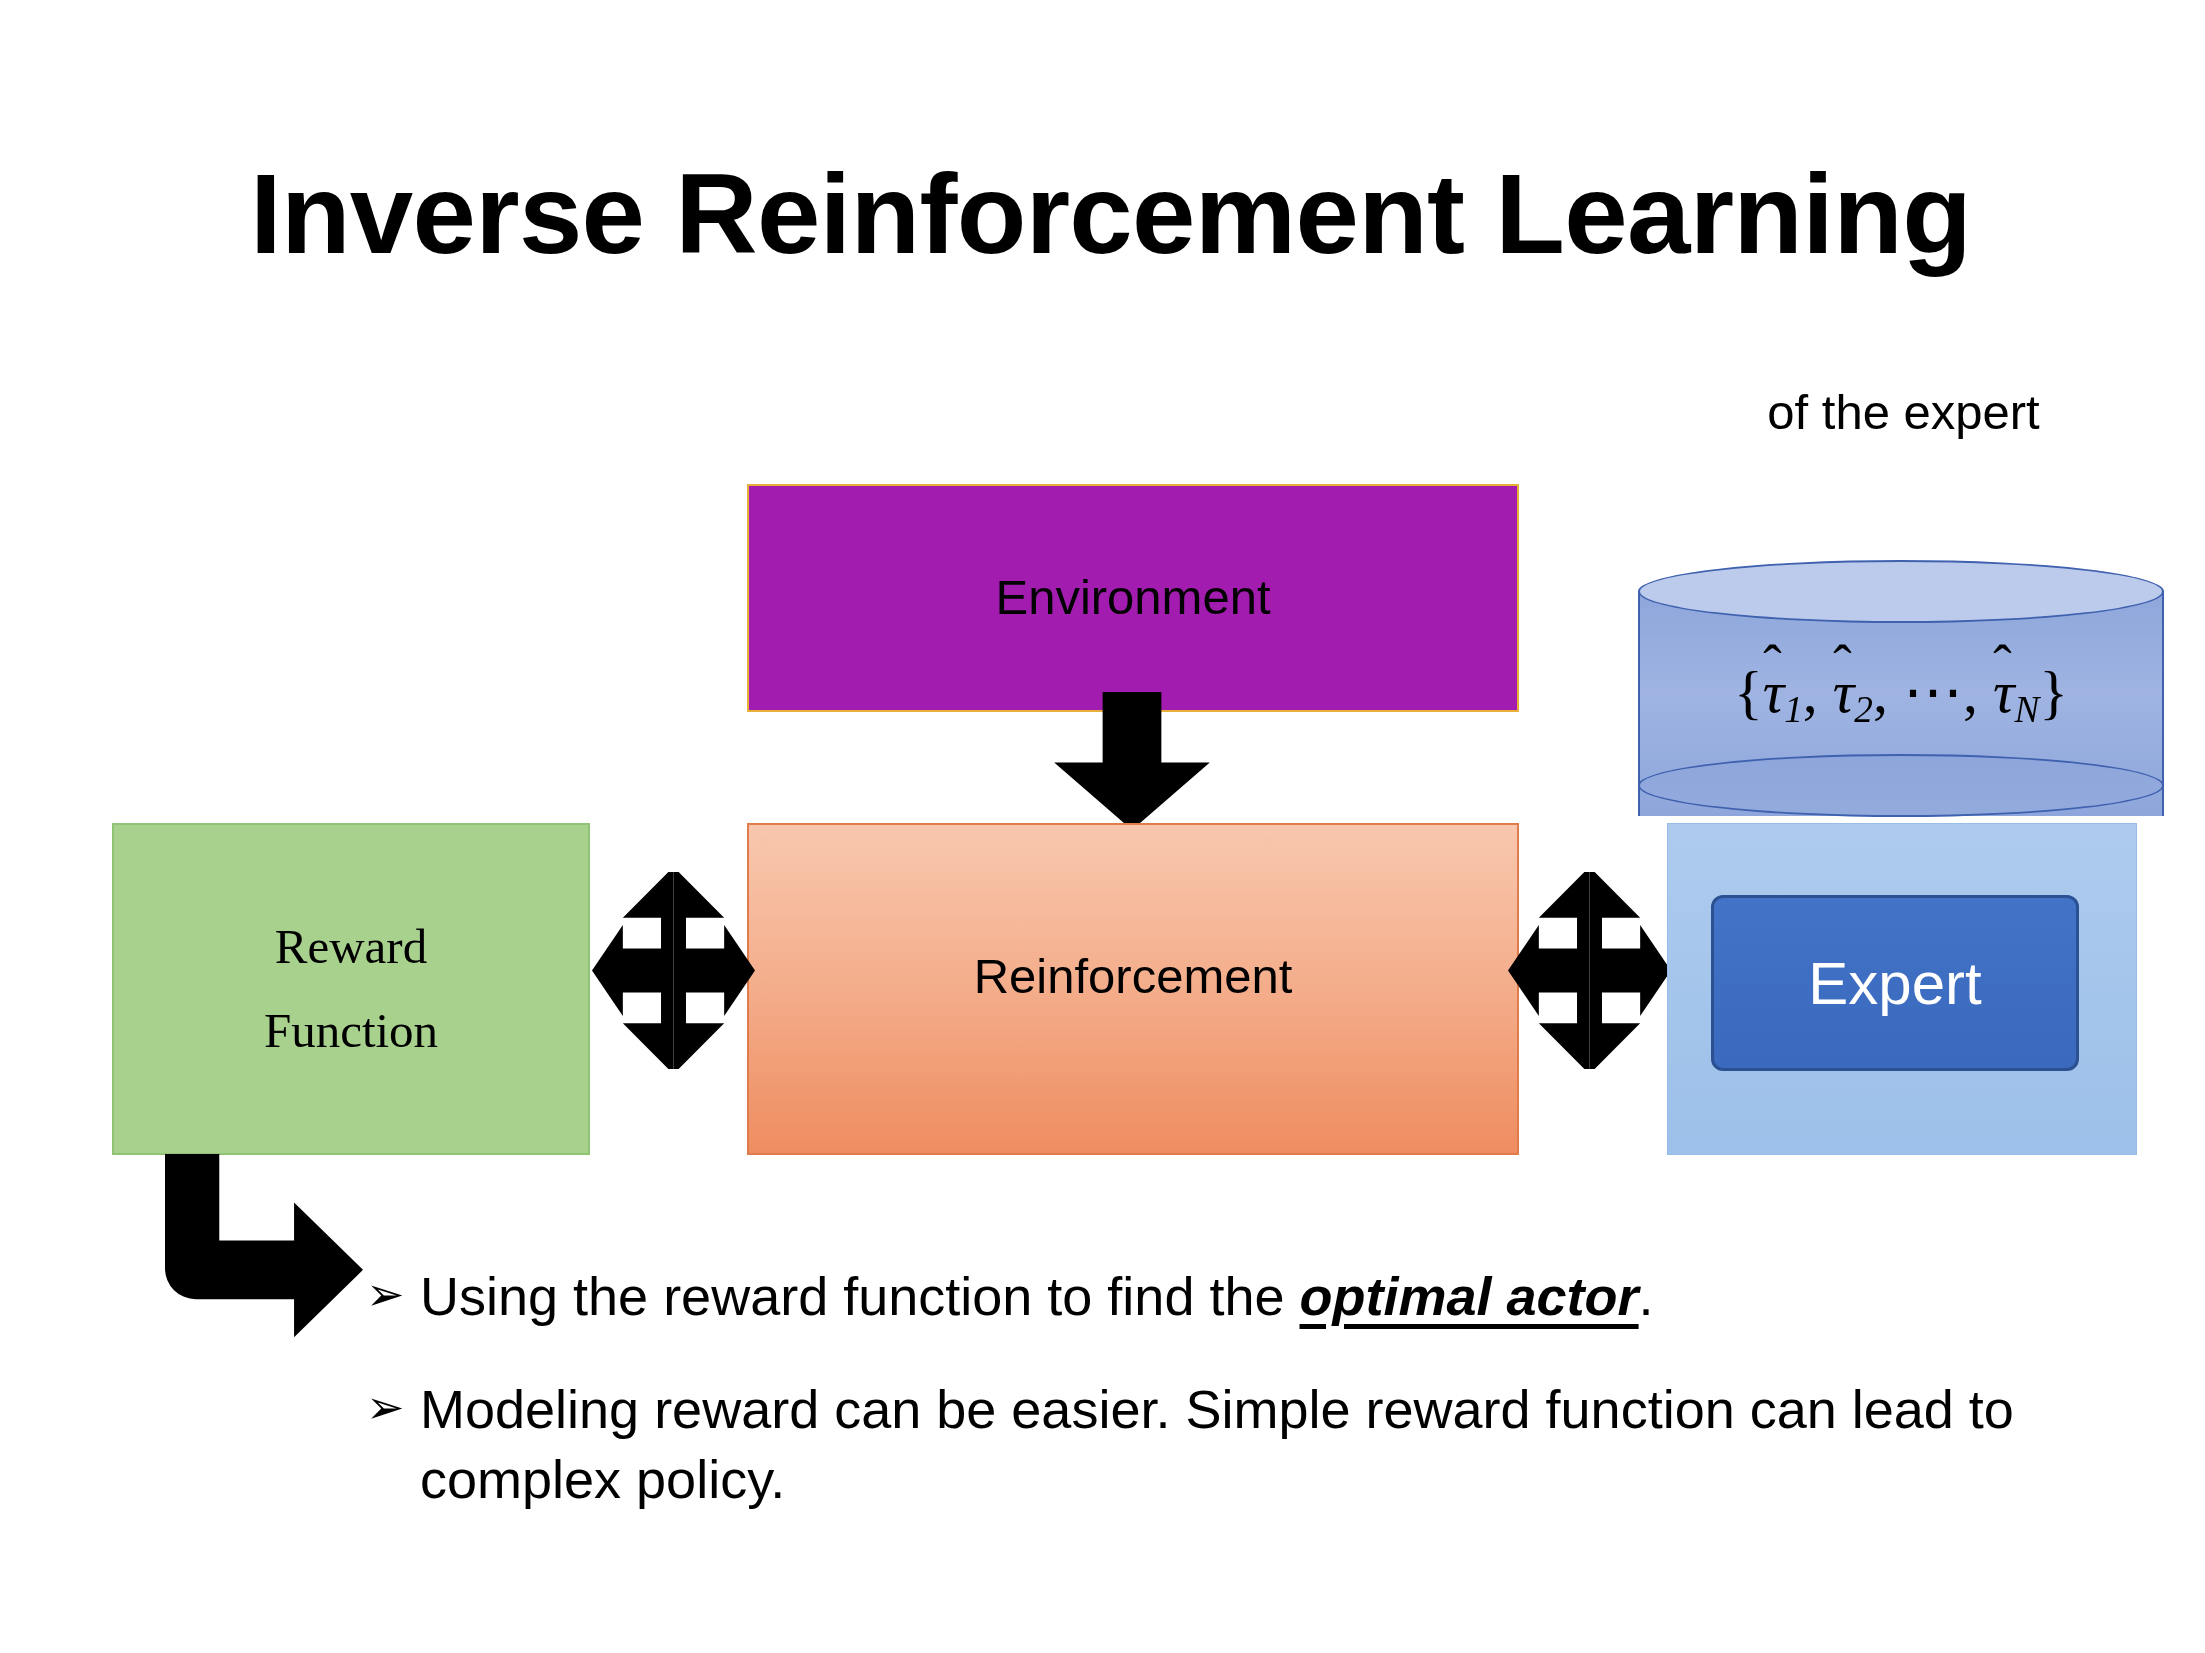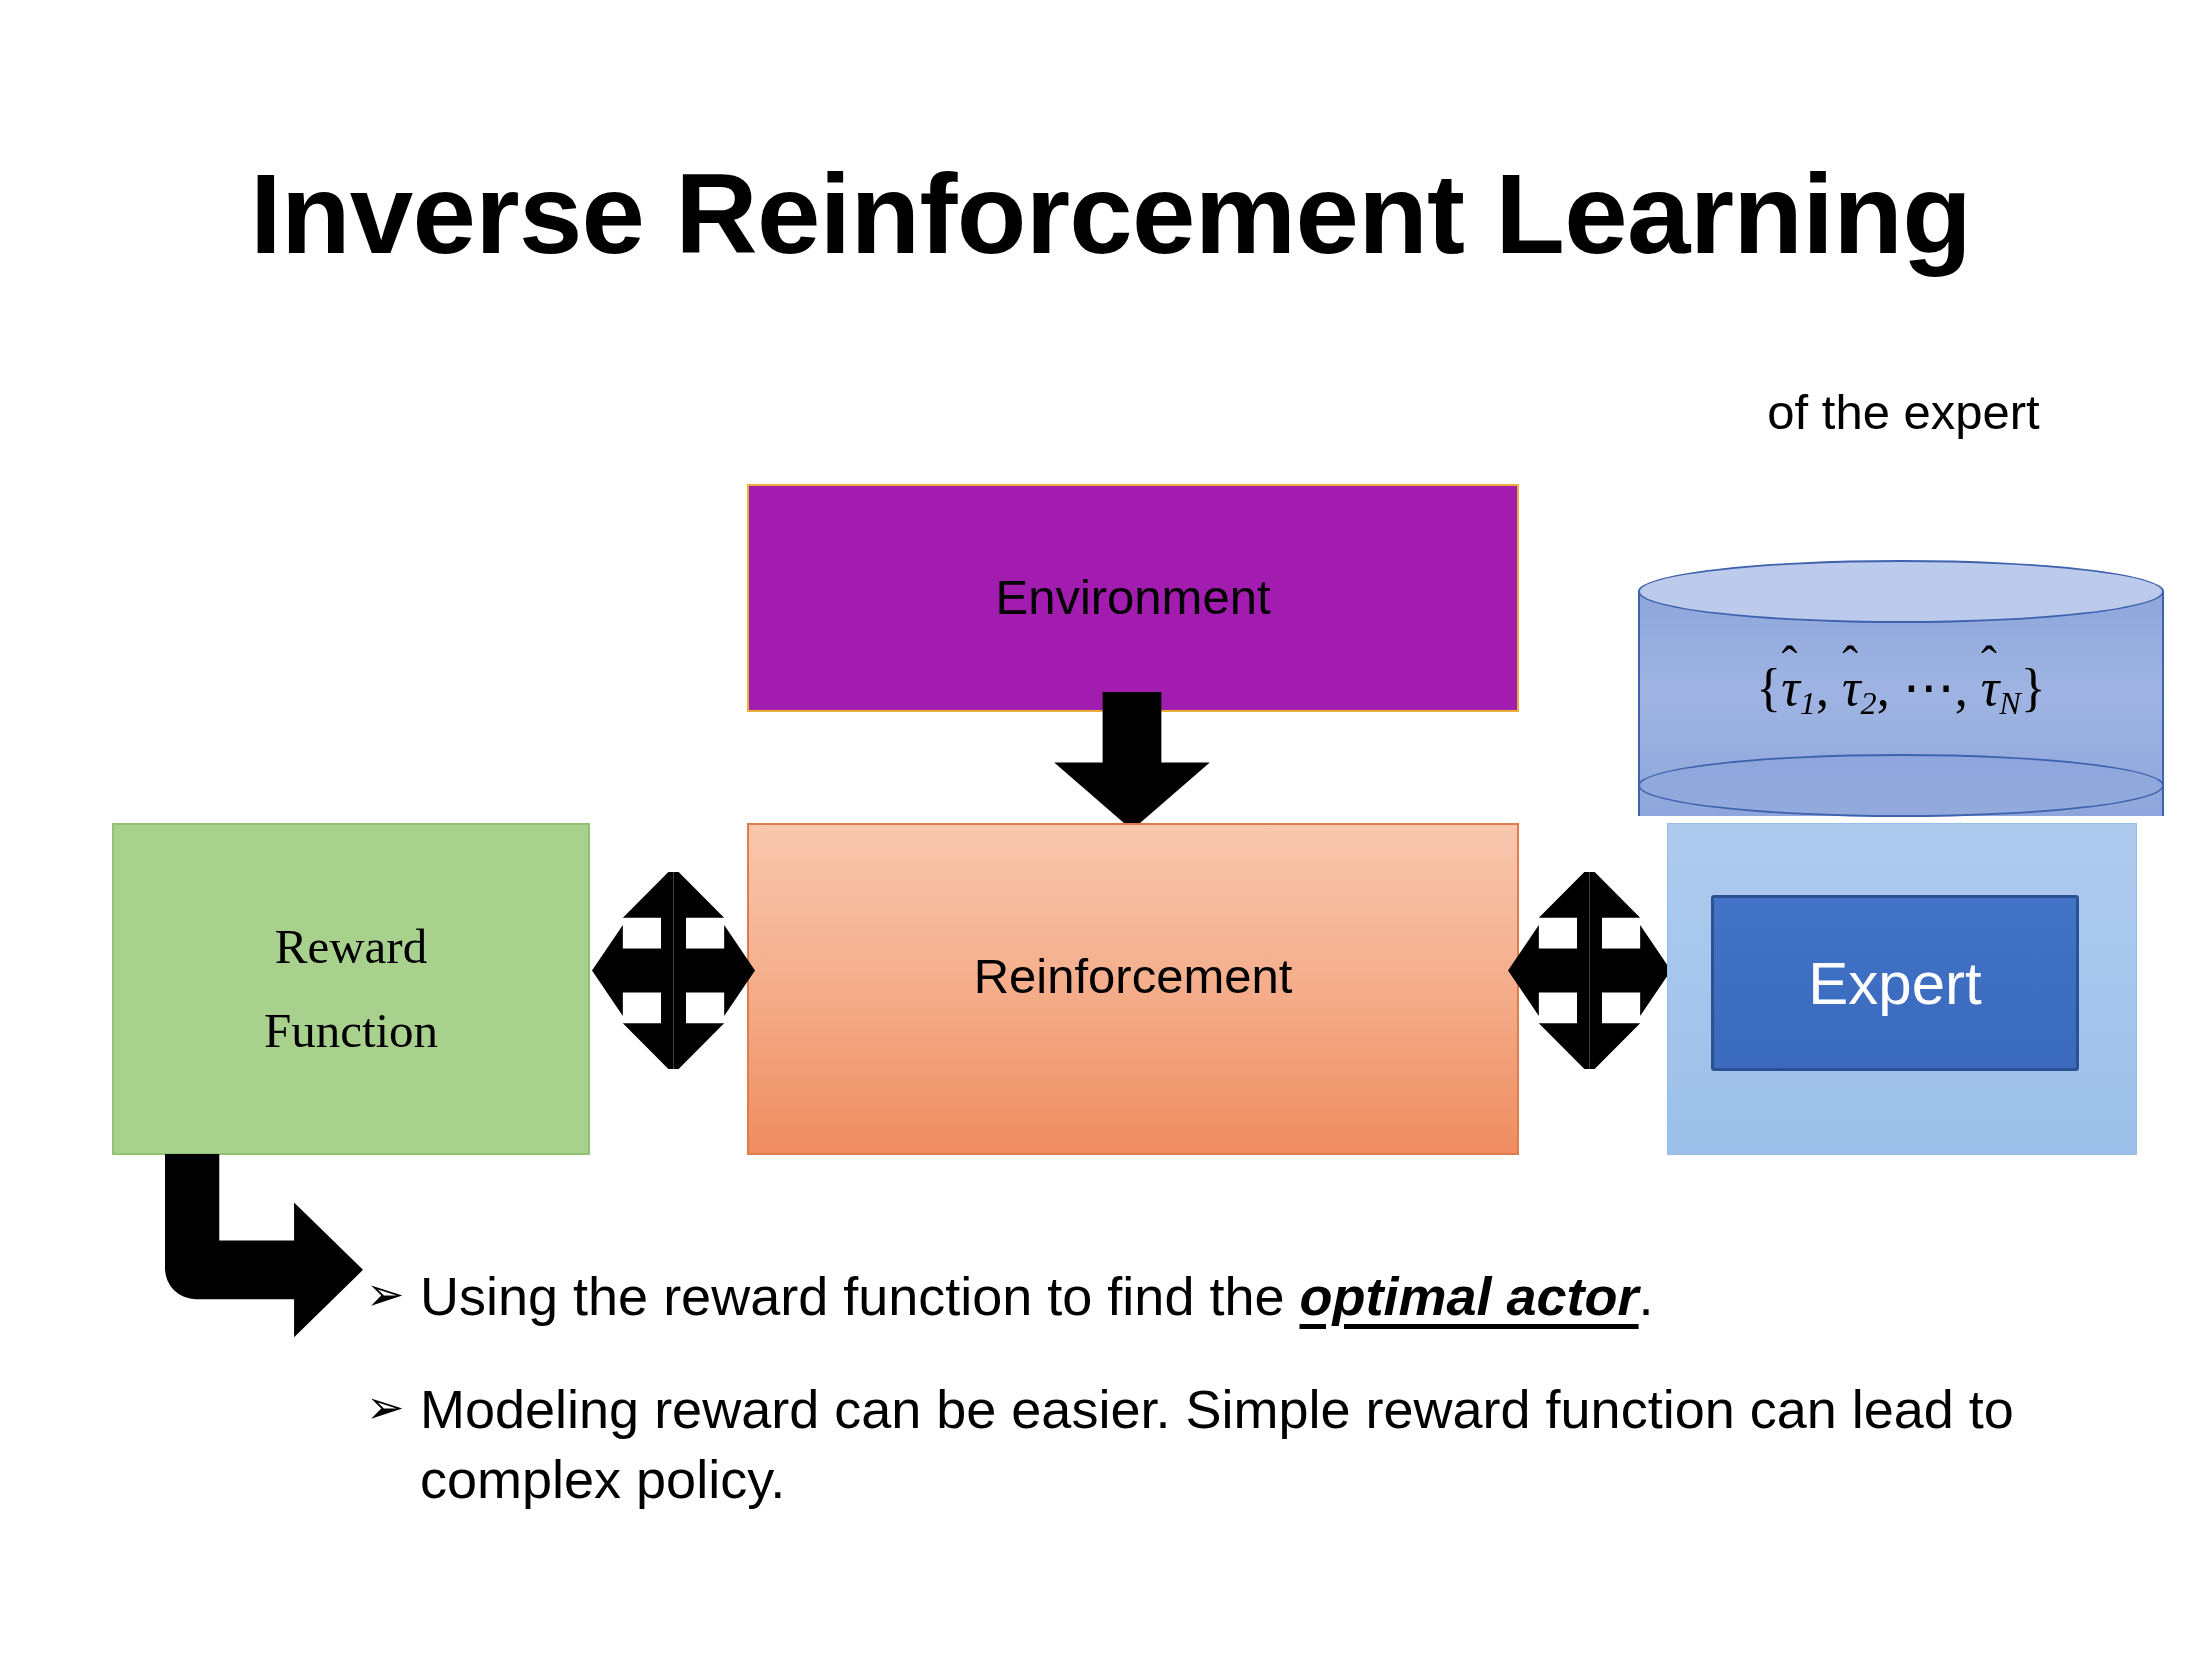--- a/index.html
+++ b/index.html
@@ -136,21 +136,21 @@
     box-sizing: border-box;
   }
   #demo-formula {
     position: absolute;
     left: 1638px;
     top: 662px;
     width: 526px;
     text-align: center;
     font-family: "Liberation Serif", serif;
     font-style: italic;
-    font-size: 52px;
+    font-size: 60px;
     line-height: 1;
     white-space: nowrap;
   }
   #demo-formula .hat { position: relative; display: inline-block; }
   #demo-formula .hat::after {
     content: "\02C6";
     position: absolute;
     left: 50%;
     top: -0.46em;
     transform: translateX(-56%);
@@ -163,21 +163,21 @@
     vertical-align: -0.28em;
   }
   #demo-formula .roman { font-style: normal; }
 
   #expert-badge {
     position: absolute;
     left: 1711px;
     top: 895px;
     width: 368px;
     height: 176px;
-    border-radius: 3px;
+    border-radius: 12px;
     background: linear-gradient(180deg, #4273C6 0%, #3A69BD 100%);
     border: 3.7px solid #2B5193;
     box-sizing: border-box;
     display: flex;
     align-items: center;
     justify-content: center;
     color: #ffffff;
     font-size: 60px;
   }
 

